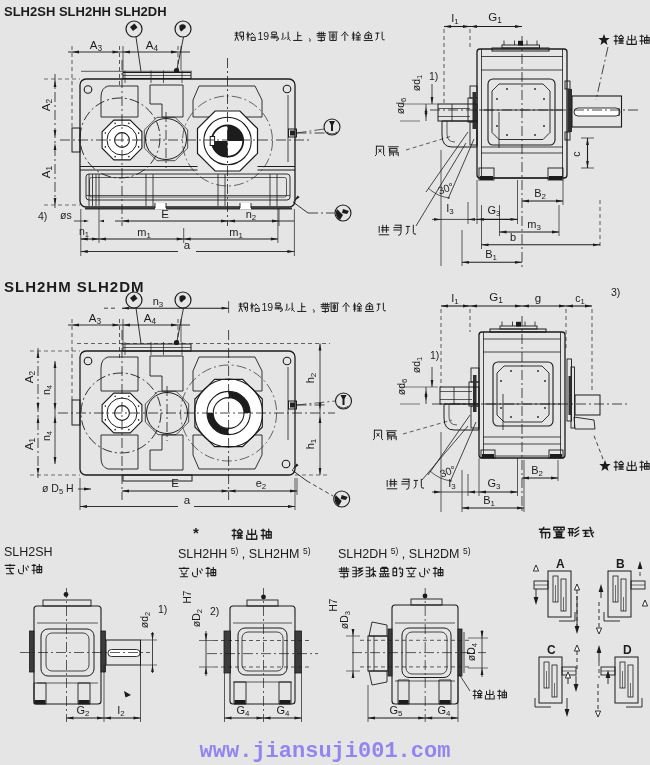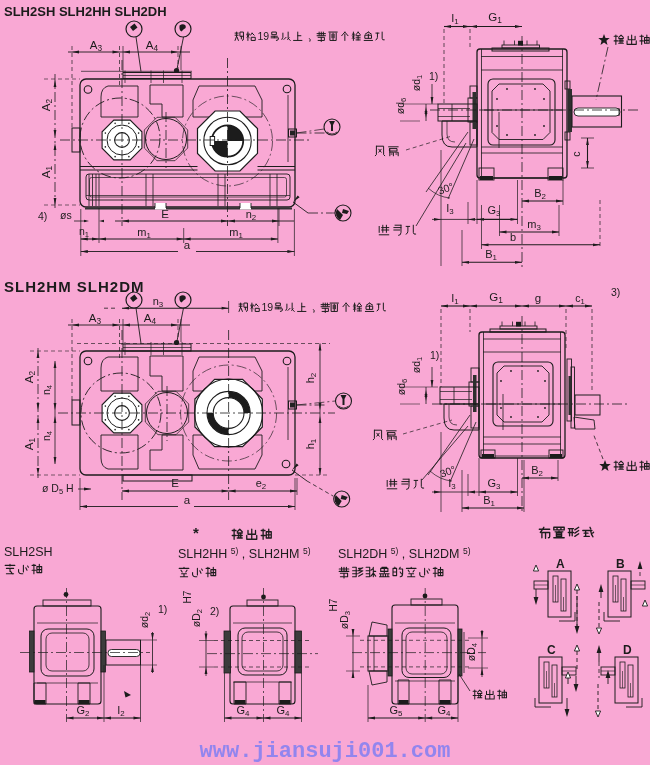--- a/index.html
+++ b/index.html
@@ -1,14 +1,14 @@
 <!DOCTYPE html>
 <html><head><meta charset="utf-8"><style>
 html,body{margin:0;padding:0;background:#ffffff;}
-#page{width:650px;height:765px;position:relative;background:#f9a8d4;overflow:hidden;}
+#page{width:650px;height:765px;position:relative;background:#e5e5e5;overflow:hidden;}
 </style></head><body>
 
 <div id="page">
 <svg width="650" height="765" viewBox="0 0 650 765">
 
 <text x="4" y="16" font-family="Liberation Sans, sans-serif" font-size="13" fill="#1c1c1c" font-weight="bold" letter-spacing="0" text-anchor="start">SLH2SH SLH2HH SLH2DH</text>
 
 <rect x="80" y="79" width="215" height="128" rx="6" fill="none" stroke="#1c1c1c" stroke-width="1.3"></rect>
 
 <rect x="72" y="128" width="8" height="24" fill="none" stroke="#1c1c1c" stroke-width="1.0"></rect>

